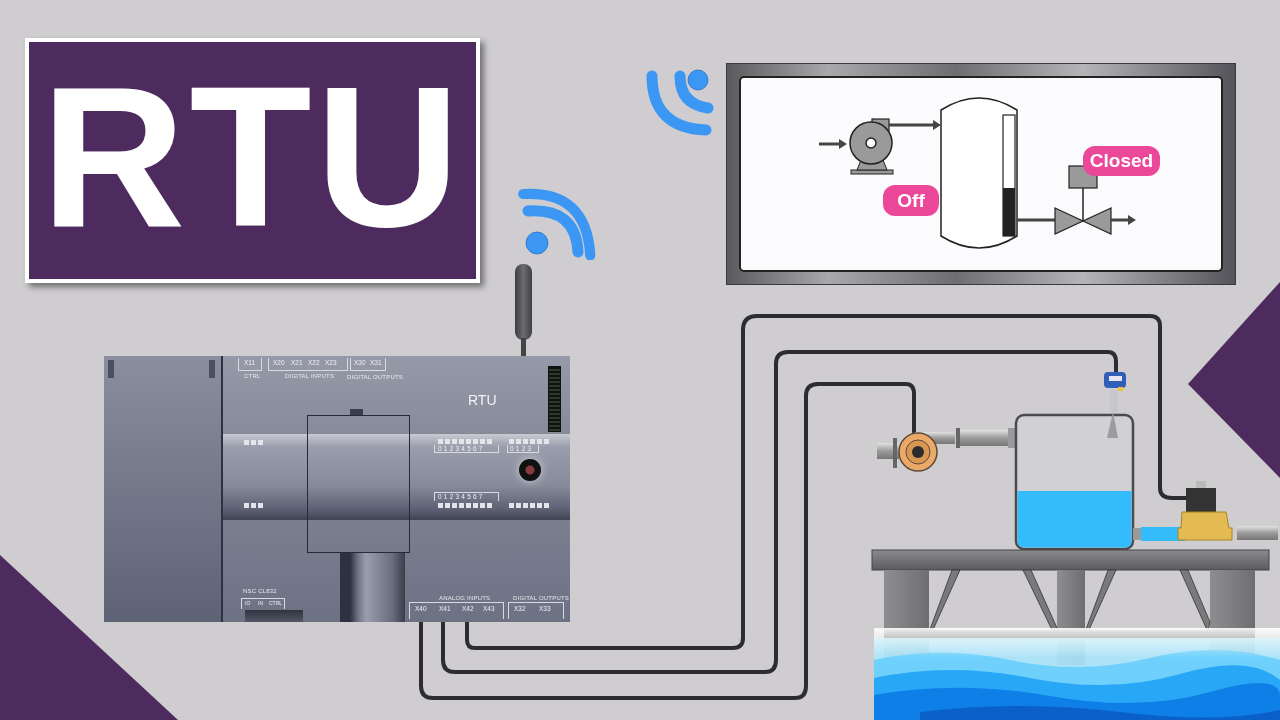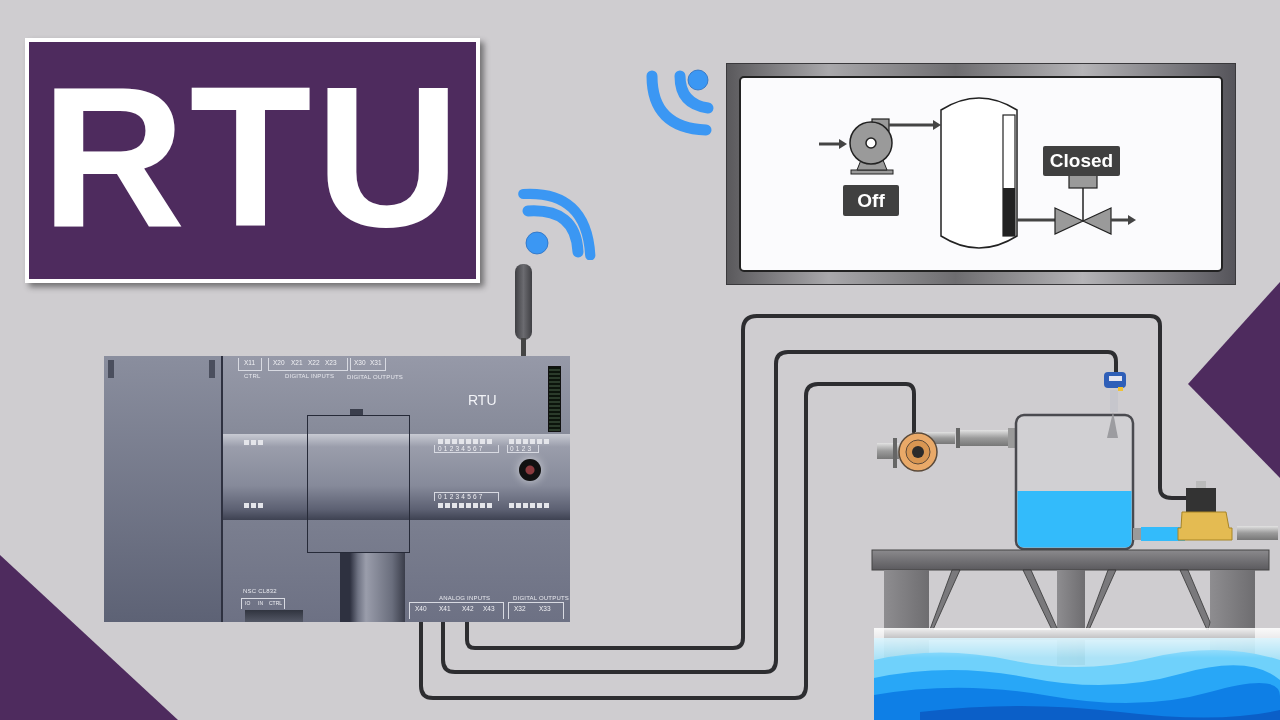--- a/index.html
+++ b/index.html
@@ -5,21 +5,21 @@
   html,body{margin:0;padding:0;}
   body{width:1280px;height:720px;overflow:hidden;background:#cfcdd0;position:relative;font-family:"Liberation Sans",sans-serif;}
   .abs{position:absolute;}
   
   .title-card{left:25px;top:38px;width:455px;height:245px;background:#ffffff;box-shadow:4px 4px 6px rgba(0,0,0,0.45);}
   .title-inner{position:absolute;left:4px;top:4px;right:4px;bottom:4px;background:#4e2b5e;display:flex;align-items:center;justify-content:center;}
   .title-text{color:#ffffff;font-weight:bold;font-size:200px;letter-spacing:4px;line-height:1;font-family:"Liberation Sans",sans-serif;margin-top:-8px;}
   
   .hmi-frame{left:726px;top:63px;width:508px;height:220px;background:linear-gradient(90deg,#5a595c,#a9a8ab 20%,#6e6d70 45%,#b5b4b7 70%,#55545a);border:1px solid #3a393c;}
   .hmi-screen{position:absolute;left:12px;top:12px;right:12px;bottom:12px;background:#fbfbfd;border:2px solid #222;border-radius:5px;}
-  .status-badge{position:absolute;background:#404040;color:#fff;font-size:19px;font-weight:bold;display:flex;align-items:center;justify-content:center;border-radius:2px;}
+  .status-badge{position:absolute;background:#ec4899;color:#fff;font-size:19px;font-weight:bold;display:flex;align-items:center;justify-content:center;border-radius:12px;margin-left:40px;}
   
   .rtu-body{left:104px;top:356px;width:466px;height:266px;background:linear-gradient(180deg,#9699a8 0%,#868a99 30%,#6d7184 100%);}
   .rtu-left{position:absolute;left:0;top:0;width:117px;height:266px;background:linear-gradient(180deg,#8a8e9e,#5d6275);border-right:2px solid #2e3140;}
   .rtu-band{position:absolute;left:119px;top:78px;width:347px;height:86px;background:linear-gradient(180deg,#c8cad3 0%,#9a9dab 15%,#868a9a 60%,#5c6072 88%,#3e4252 100%);}
   .term-label{position:absolute;color:#e8e9ef;font-size:6px;letter-spacing:0.2px;white-space:nowrap;}
   .term-box{position:absolute;border:1px solid #d8dae2;border-top:none;}
   .term-box-top{position:absolute;border:1px solid #d8dae2;border-bottom:none;}
   .term-num{position:absolute;color:#f0f0f4;font-size:6.5px;white-space:nowrap;}
   .led-row{position:absolute;display:flex;gap:2px;}
   .led{width:5px;height:5px;background:#e4e5ea;}

